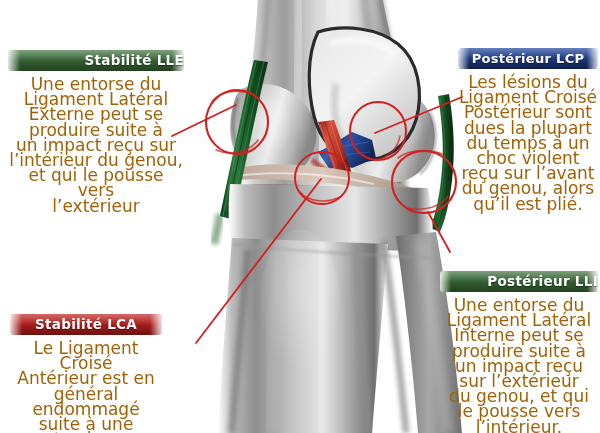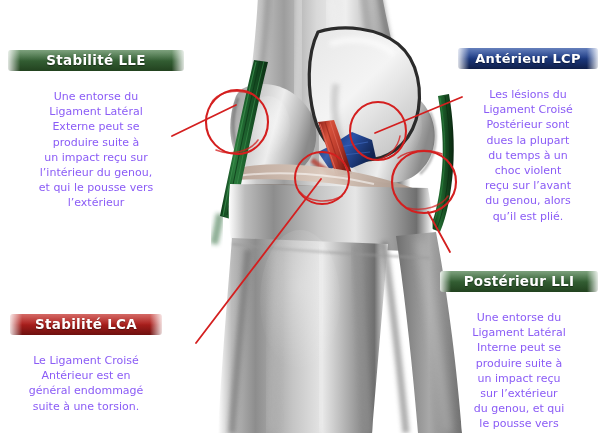--- a/index.html
+++ b/index.html
@@ -33,36 +33,37 @@
   }
   .callout .bar::after{
     content:"";position:absolute;left:0;top:0;right:0;height:50%;
     background:linear-gradient(to bottom,rgba(255,255,255,.28),rgba(255,255,255,0));
     pointer-events:none;
   }
   .bar-green{
     background:
       linear-gradient(to right,rgba(255,255,255,.85) 0%,rgba(255,255,255,0) 7%,rgba(255,255,255,0) 93%,rgba(255,255,255,.85) 100%),
       linear-gradient(to bottom,#4b7d4b 0%,#356135 45%,#22421f 100%);
+    text-align: right;
   }
   .bar-blue{
     background:
       linear-gradient(to right,rgba(255,255,255,.85) 0%,rgba(255,255,255,0) 8%,rgba(255,255,255,0) 92%,rgba(255,255,255,.85) 100%),
       linear-gradient(to bottom,#2b4fa2 0%,#1d3c86 42%,#101f49 100%);
   }
   .bar-red{
     background:
       linear-gradient(to right,rgba(255,255,255,.85) 0%,rgba(255,255,255,0) 8%,rgba(255,255,255,0) 92%,rgba(255,255,255,.85) 100%),
       linear-gradient(to bottom,#c4302b 0%,#ab1f1c 45%,#6e100f 100%);
   }
   .callout .body{
-    margin-top:18px;
-    font-size:11px;
+    margin-top:6px;
+    font-size:17px;
     line-height:15.2px;
-    color:#8b5cf6;
+    color:#a16207;
     white-space:pre-line;
   }
 
   
   #c-lle{left:8px;  top:50px;  width:176px;}
   #c-lcp{left:458px;top:48px;  width:140px;}
   #c-lli{left:440px;top:271px; width:158px;}
   #c-lca{left:10px; top:314px; width:152px;}
 
   #c-lcp .bar{font-size:13px;}
@@ -298,21 +299,21 @@
 Ligament Latéral
 Externe peut se
 produire suite à
 un impact reçu sur
 l’intérieur du genou,
 et qui le pousse vers
 l’extérieur</div>
   </div>
 
   <div class="callout" id="c-lcp">
-    <div class="bar bar-blue">Antérieur LCP</div>
+    <div class="bar bar-blue">Postérieur LCP</div>
     <div class="body">Les lésions du
 Ligament Croisé
 Postérieur sont
 dues la plupart
 du temps à un
 choc violent
 reçu sur l’avant
 du genou, alors
 qu’il est plié.</div>
   </div>

